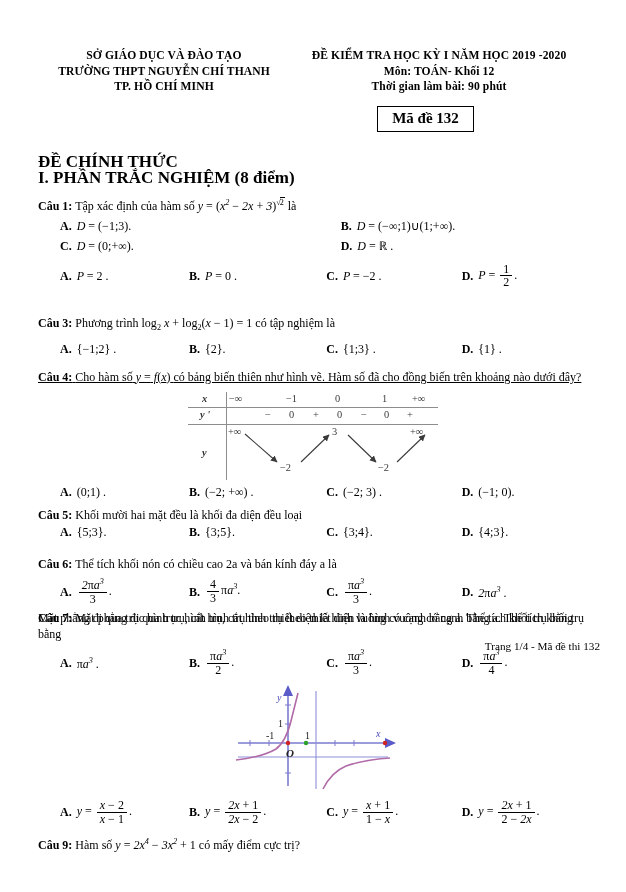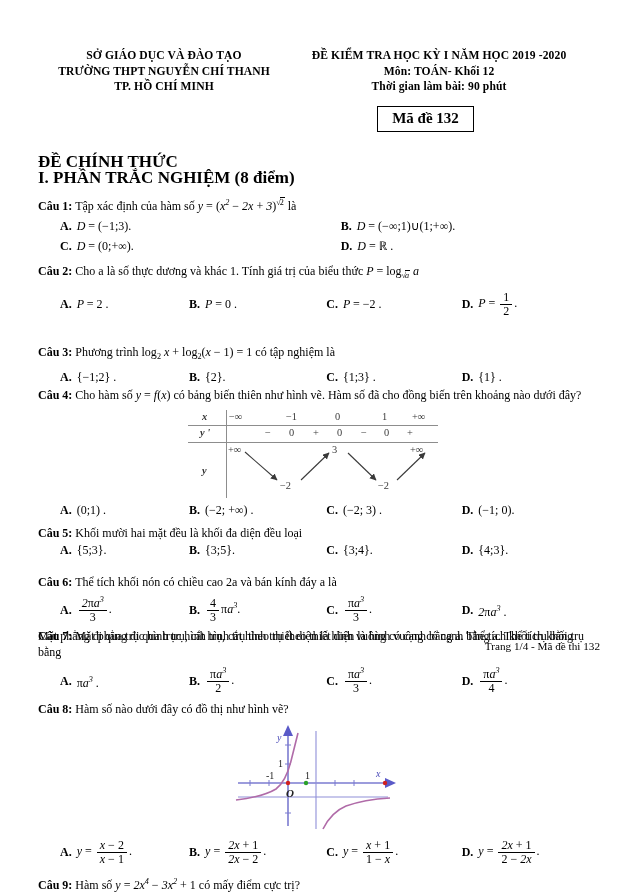--- a/index.html
+++ b/index.html
@@ -137,27 +137,20 @@
         <span class="m">D <span class="mr">= (0;+∞).</span></span>
       </div>
       <div class="opt">
         <span class="opt-l">D.</span>
         <span class="m">D <span class="mr">= ℝ .</span></span>
       </div>
     </div>
   </div>
 
   <div class="q">
-    <div class="q-stem">
-      <span class="q-num">Câu 2:</span>
-      <span>Cho a là số thực dương và khác 1. Tính giá trị của biểu thức</span>
-      <span class="m">
-        P <span class="mr">=</span> <span class="mr">log</span><sub class="e"><span class="sqrt"><span class="rad">√</span><span class="under"><i>a</i></span></span></sub> a
-      </span>
-    </div>
     <div class="opts opts-4" style="margin-top:7px;">
       <div class="opt">
         <span class="opt-l">A.</span>
         <span class="m">P <span class="mr">= 2 .</span></span>
       </div>
       <div class="opt">
         <span class="opt-l">B.</span>
         <span class="m">P <span class="mr">= 0 .</span></span>
       </div>
       <div class="opt">
@@ -195,21 +188,21 @@
         <span class="opt-l">C.</span>
         <span class="m mr">{1;3} .</span>
       </div>
       <div class="opt">
         <span class="opt-l">D.</span>
         <span class="m mr">{1} .</span>
       </div>
     </div>
   </div>
 
-  <div class="q" style="margin-top:2px;">
+  <div class="q" style="margin-top:12px;text-decoration:underline;">
     <div class="q-stem">
       <span class="q-num">Câu 4:</span>
       <span>Cho hàm số</span>
       <span class="m">y <span class="mr">=</span> f<span class="mr">(</span>x<span class="mr">)</span></span>
       <span>có bảng biến thiên như hình vẽ. Hàm số đã cho đồng biến trên khoảng nào dưới đây?</span>
     </div>
   </div>
 
   <div class="bbt-wrap">
     <div class="bbt">
@@ -358,26 +351,20 @@
       </div>
       <div class="opt">
         <span class="opt-l">D.</span>
         <span class="m">
           <span class="frac"><span class="num"><span class="mr">π</span>a<sup class="e mr">3</sup></span><span class="den mr">4</span></span><span class="mr">.</span>
         </span>
       </div>
     </div>
   </div>
 
-  <div class="q" style="margin-top:6px;">
-    <div class="q-stem">
-      <span class="q-num">Câu 8:</span>
-      <span>Hàm số nào dưới đây có đồ thị như hình vẽ?</span>
-    </div>
-  </div>
 
   <div class="graph-wrap">
     <div class="graph">
       <svg width="170" height="110">
         <defs>
           <marker id="axh" markerWidth="9" markerHeight="9" refX="2" refY="3.2" orient="auto">
             <path d="M0,0 L7,3.2 L0,6.4 z" fill="#5a5ac8"></path>
           </marker>
         </defs>
 

